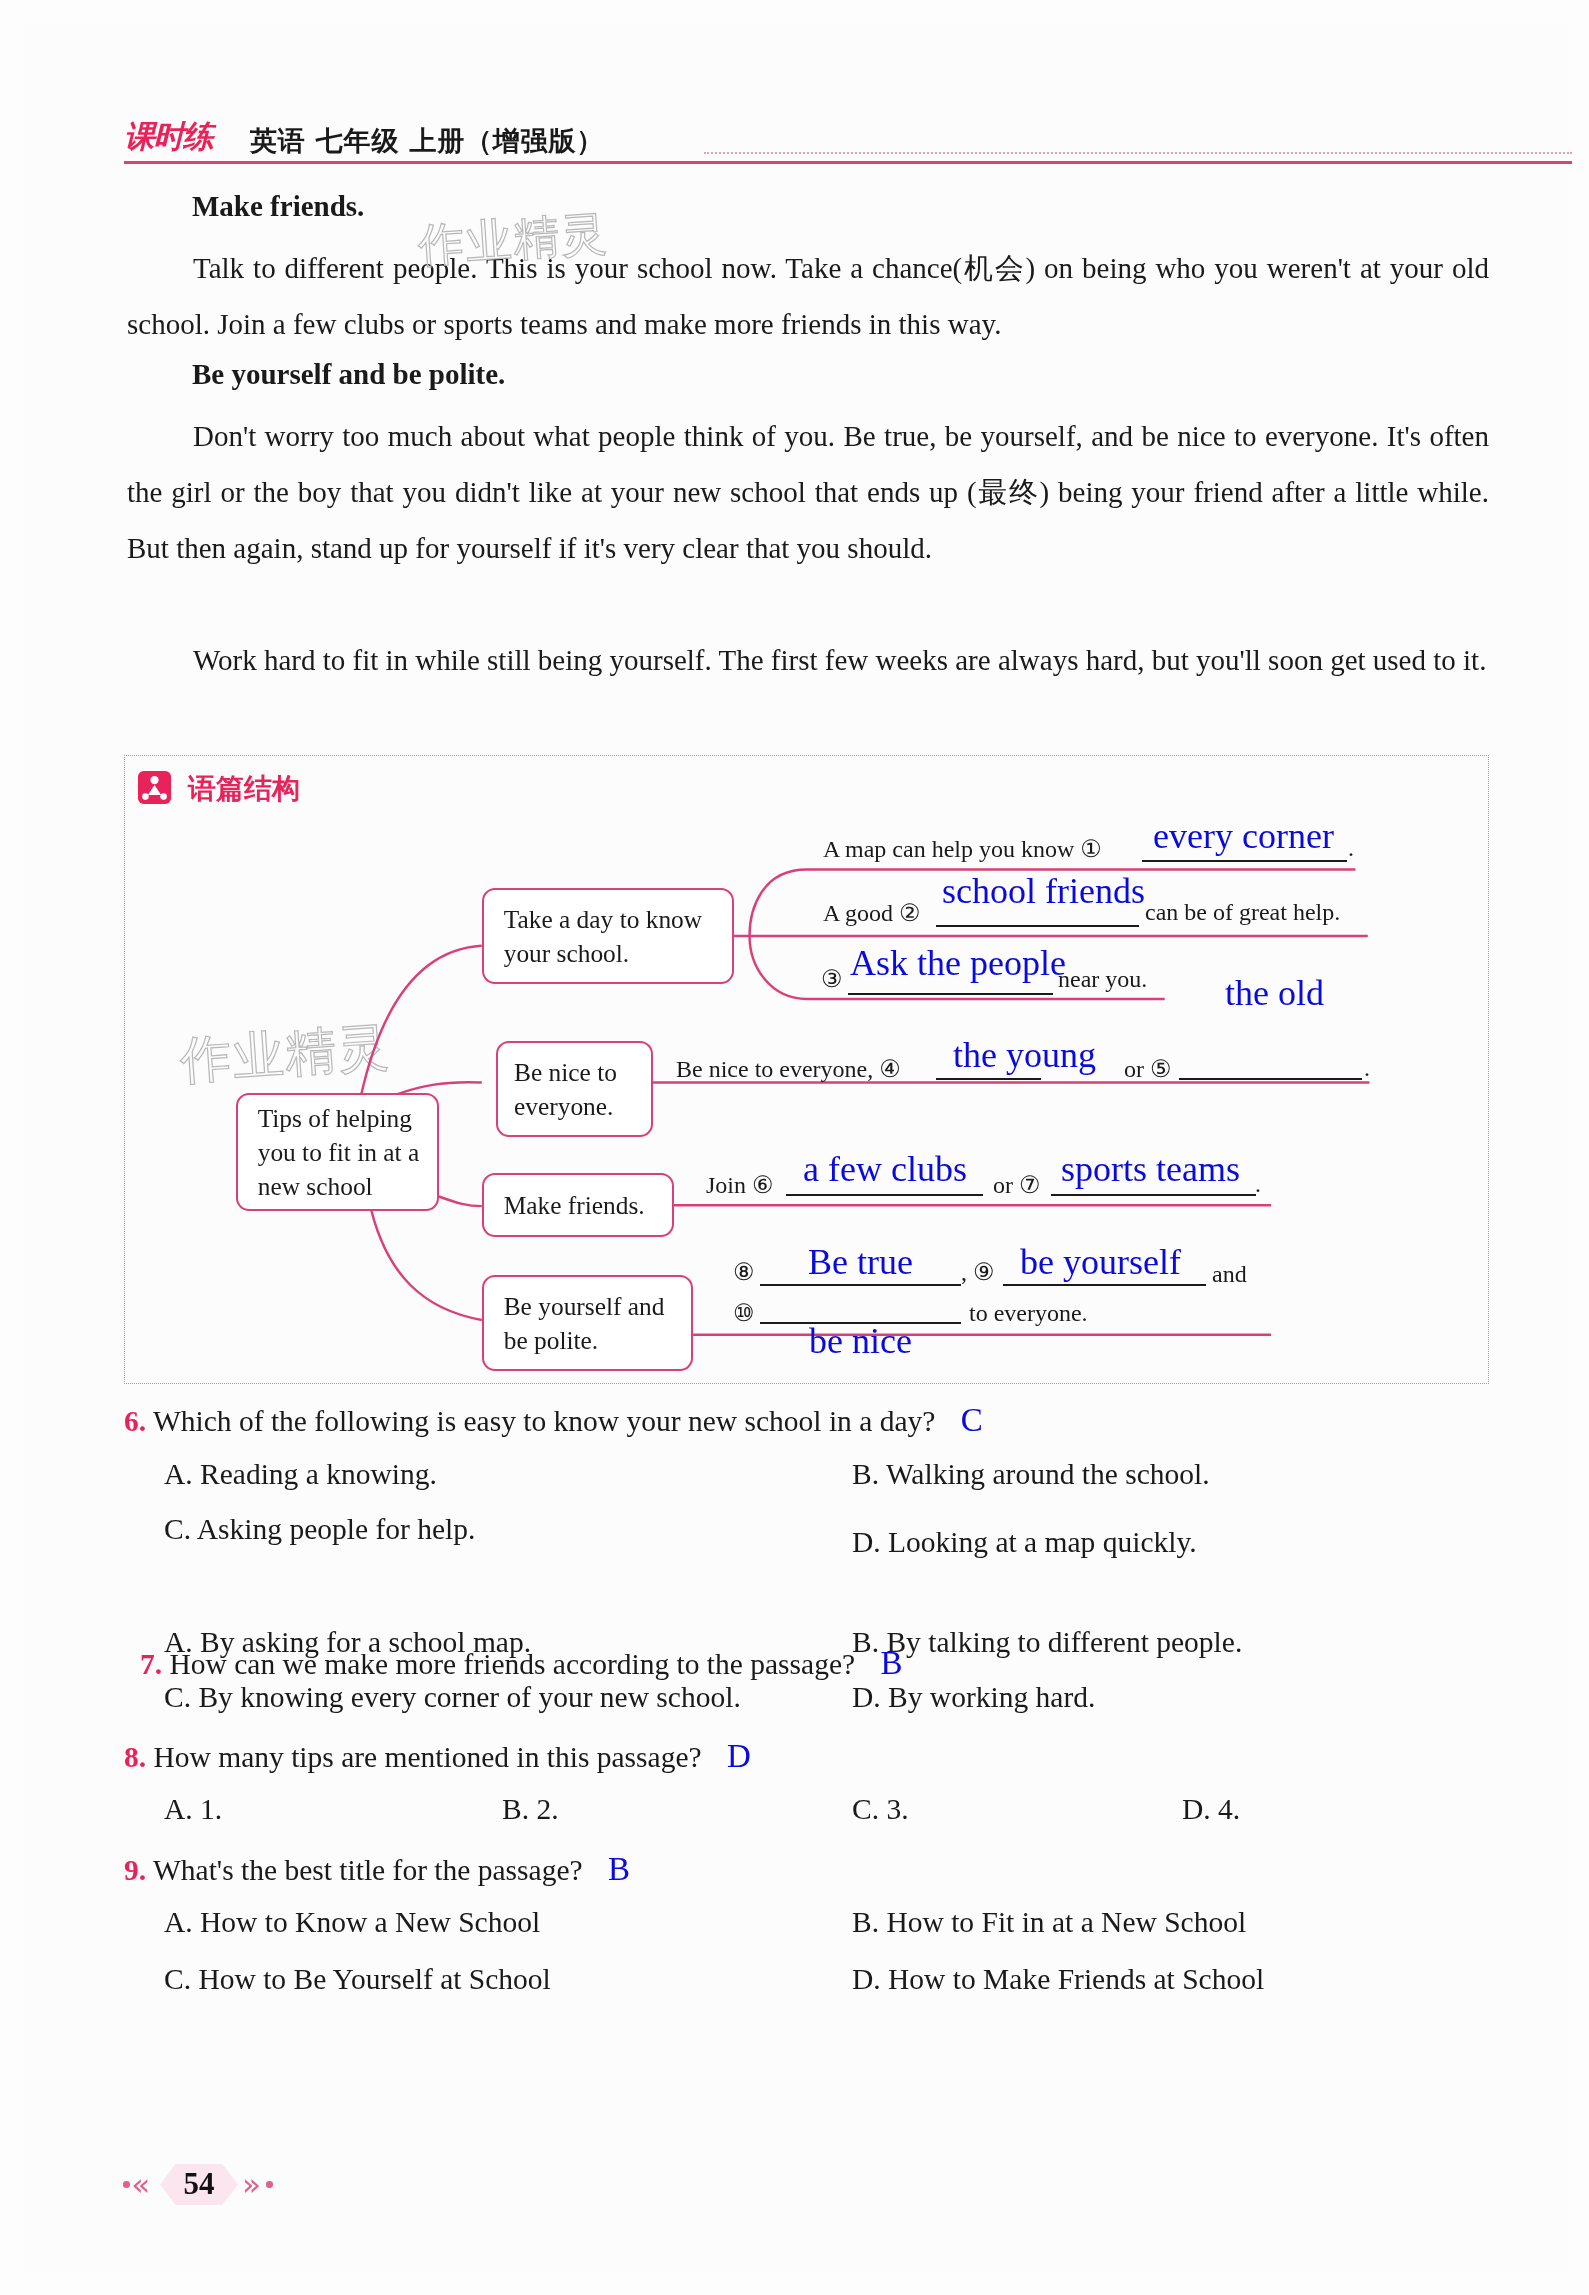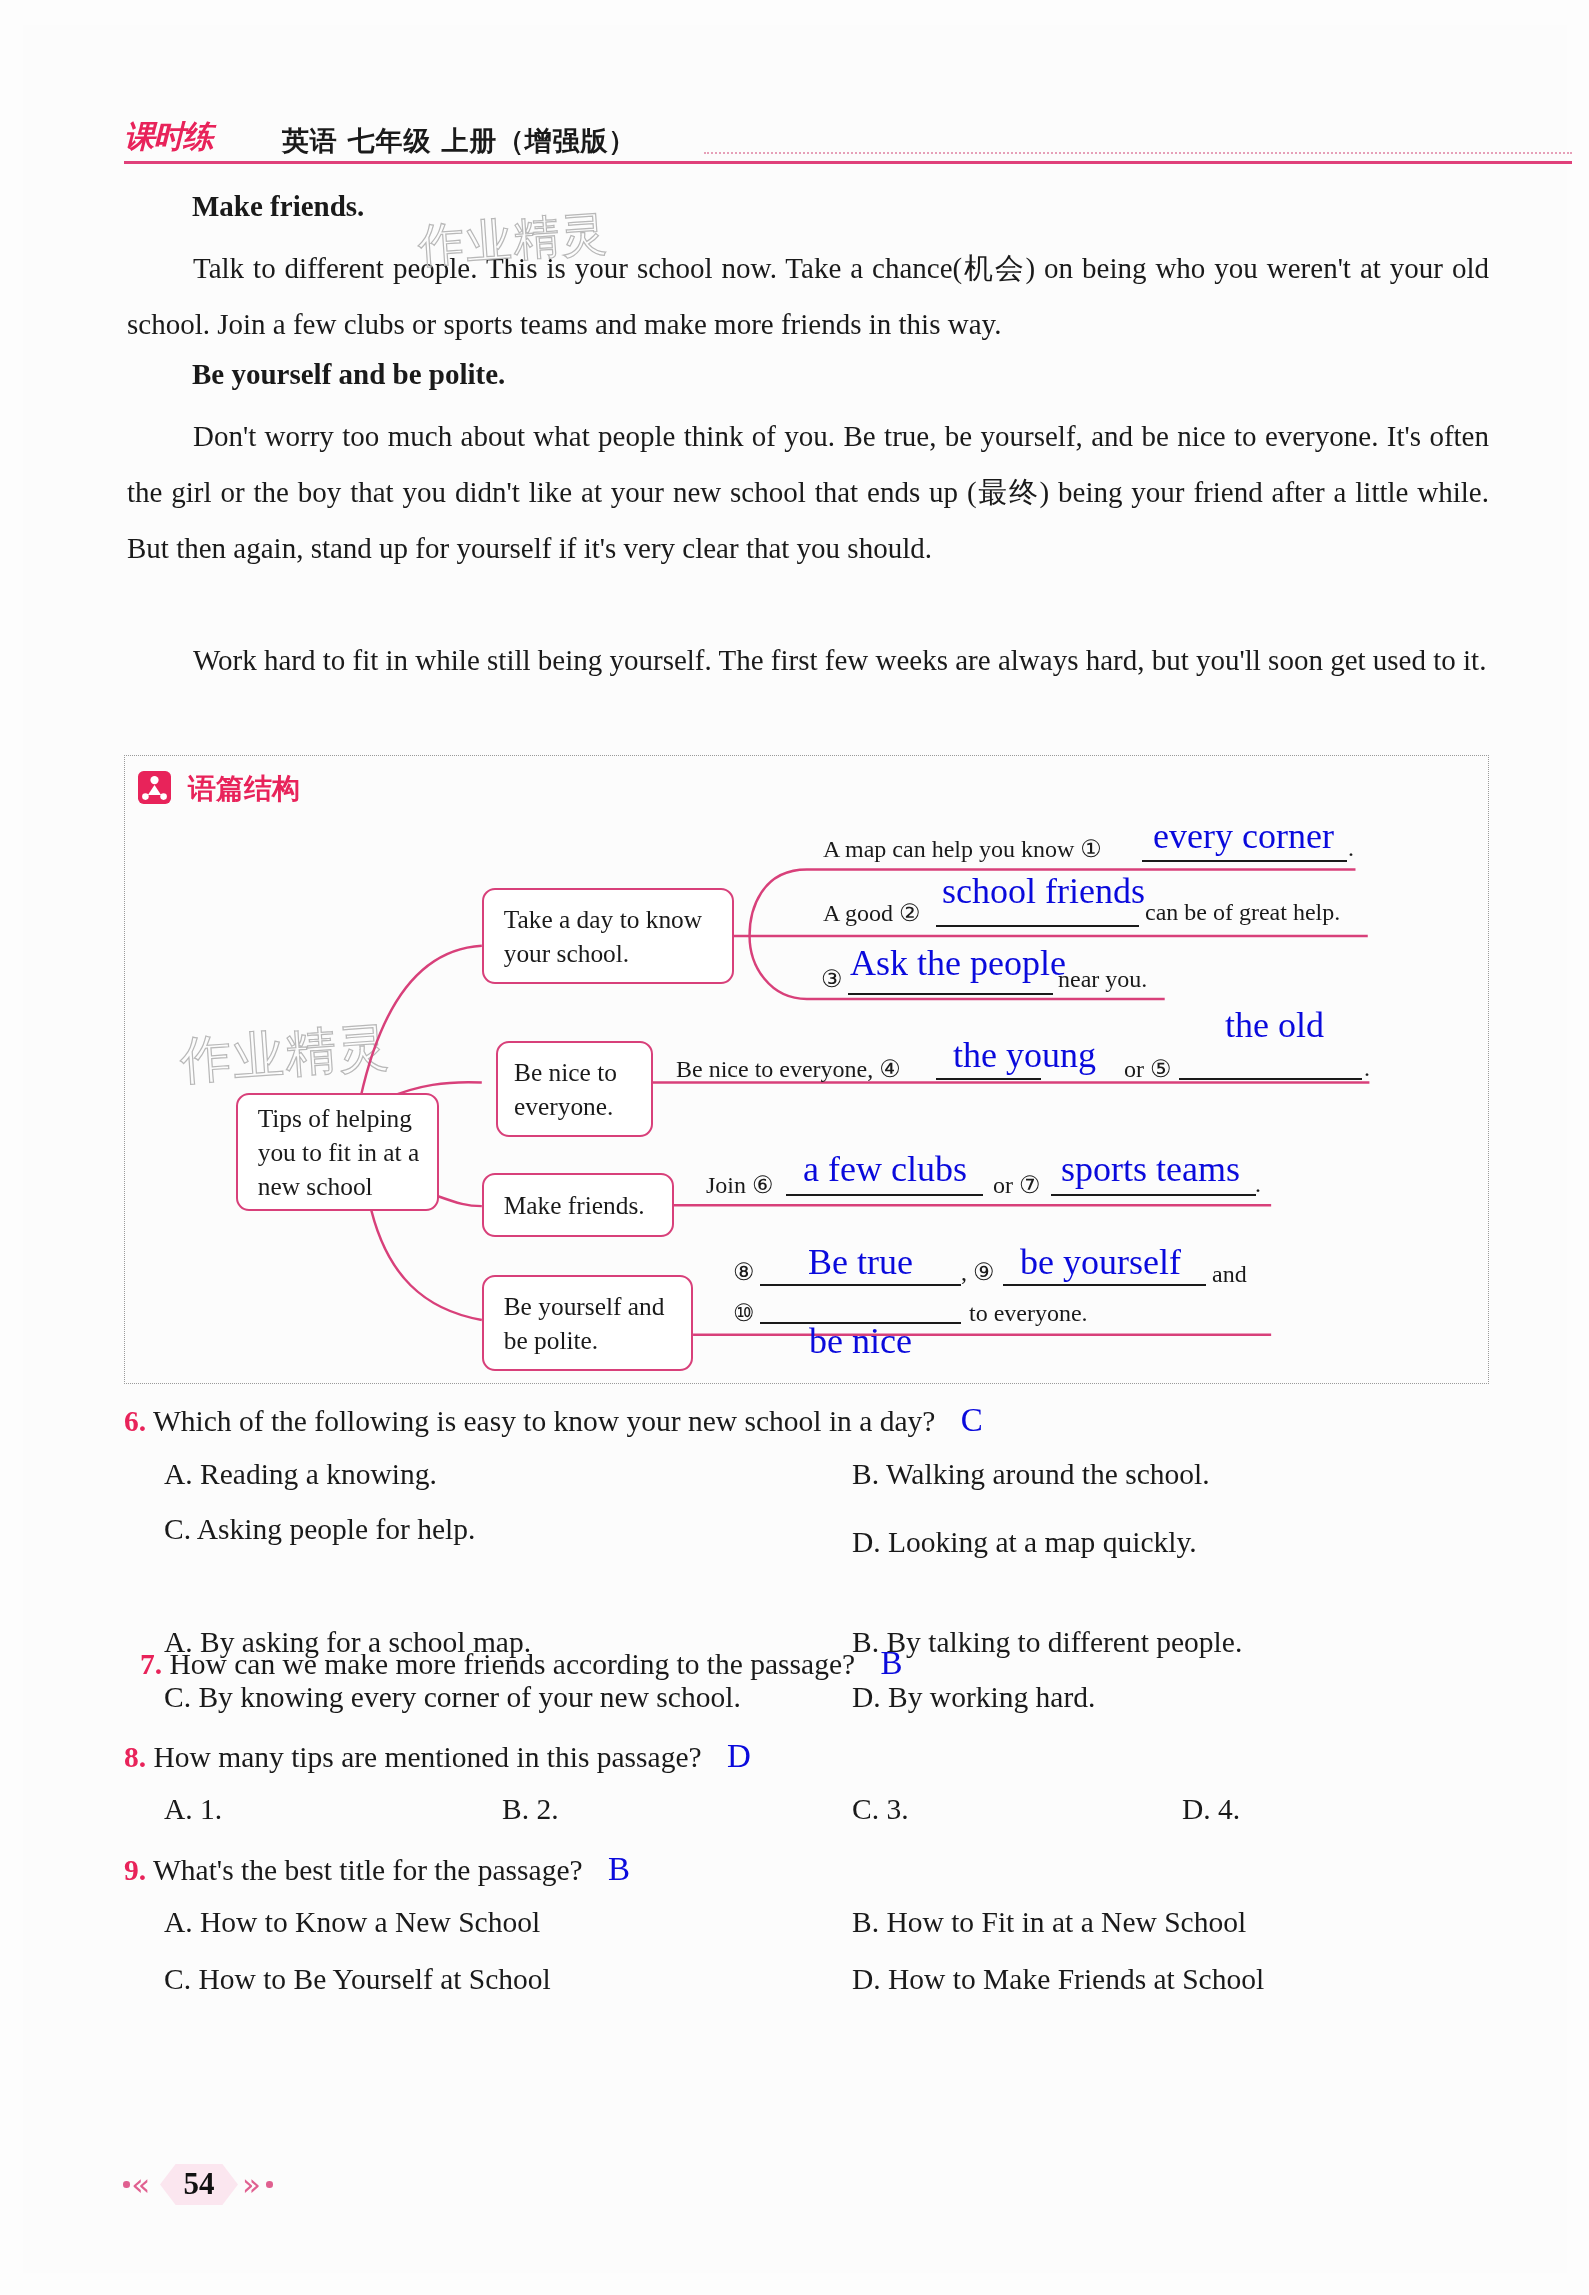--- a/index.html
+++ b/index.html
@@ -4,21 +4,21 @@
 <style>
   html, body { margin:0; padding:0; }
   body {
     width:1590px; height:2295px; background:#fdfdfd; position:relative; overflow:hidden;
     font-family:"Liberation Serif","DejaVu Serif",serif; color:#1a1a1a;
   }
   .page { position:absolute; left:23px; top:24.6px; width:1544px; height:2248px; background:#fcfcfc; }
   .abs { position:absolute; white-space:nowrap; }
   
   .brand { position:absolute; left:124px; top:116px; font-family:"DejaVu Sans",sans-serif; font-weight:bold; font-style:italic; color:#e8235a; font-size:31px; letter-spacing:-1.6px; }
-  .brand-title { position:absolute; left:250px; top:123px; font-family:"DejaVu Sans",sans-serif; font-weight:bold; font-size:27px; color:#1a1a1a; letter-spacing:0.8px;margin-left:32px; }
+  .brand-title { position:absolute; left:250px; top:123px; font-family:"DejaVu Sans",sans-serif; font-weight:bold; font-size:27px; color:#1a1a1a; letter-spacing:0.8px; }
   .header-dots { position:absolute; left:704px; top:152px; width:868px; border-top:2.5px dotted #e6a0b8; }
   .header-line { position:absolute; left:124px; top:161px; width:1448px; height:3.3px; background:#e0407a; }
 
   
   .para { position:absolute; left:127px; width:1362px; font-size:29px; line-height:56px; text-align:justify; text-align-last:left; }
   .para.indent { text-indent:66px; }
   .sub { position:absolute; left:192px; font-size:29px; font-weight:bold; }
 
   
   .struct-box { position:absolute; left:124px; top:755px; width:1363px; height:627px; border:1.6px dashed #9a9a9a; border-style:dotted; }
@@ -125,21 +125,21 @@
 <div class="mm-text" style="left:821px; top:965px;">③</div>
 <div class="blank" style="left:848px; top:993px; width:205px;"></div>
 <div class="ans" style="left:850px; top:942px;">Ask the people</div>
 <div class="mm-text" style="left:1058px; top:966px;">near you.</div>
 
 <div class="mm-text" style="left:676px; top:1055px;">Be nice to everyone, ④</div>
 <div class="blank" style="left:936px; top:1078px; width:105px;"></div>
 <div class="ans" style="left:953px; top:1034px;">the young</div>
 <div class="mm-text" style="left:1124px; top:1055px;">or ⑤</div>
 <div class="blank" style="left:1179px; top:1078px; width:183px;"></div>
-<div class="ans" style="left:1225px; top:1004px;text-align:center;">the old</div>
+<div class="ans" style="left:1225px; top:972px;text-align:center;">the old</div>
 <div class="mm-text" style="left:1364px; top:1055px;">.</div>
 
 <div class="mm-text" style="left:706px; top:1171px;">Join ⑥</div>
 <div class="blank" style="left:786px; top:1194px; width:197px;"></div>
 <div class="ans" style="left:803px; top:1148px;">a few clubs</div>
 <div class="mm-text" style="left:993px; top:1171px;">or ⑦</div>
 <div class="blank" style="left:1051px; top:1194px; width:205px;"></div>
 <div class="ans" style="left:1061px; top:1148px;">sports teams</div>
 <div class="mm-text" style="left:1255px; top:1171px;">.</div>
 

